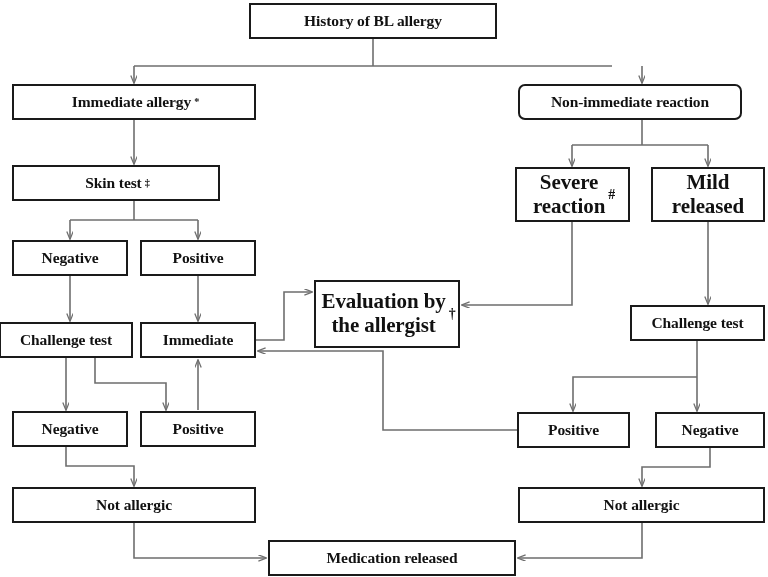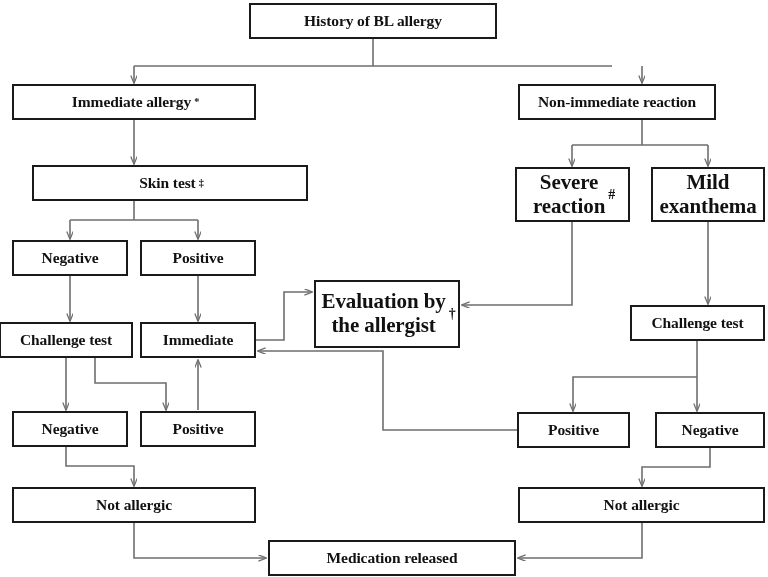--- a/index.html
+++ b/index.html
@@ -112,39 +112,39 @@
   <div class="node" style="left:249px;top:3px;width:248px;height:36px;">
     <span class="lbl">History of BL allergy</span>
       <sup></sup>
   </div>
 
   <div class="node" style="left:12px;top:84px;width:244px;height:36px;">
     <span class="lbl">Immediate allergy</span>
       <sup>*</sup>
   </div>
 
-  <div class="node" style="left:518px;top:84px;width:198px;height:36px;">
+  <div class="node" style="left:518px;top:84px;width:224px;height:36px;border-radius:7px;">
     <span class="lbl">Non-immediate reaction</span>
       <sup></sup>
   </div>
 
-  <div class="node" style="left:12px;top:165px;width:276px;height:36px;margin-left:20px;">
+  <div class="node" style="left:12px;top:165px;width:208px;height:36px;">
     <span class="lbl">Skin test</span>
       <sup>‡</sup>
   </div>
 
   <div class="node n-two-line" style="left:515px;top:167px;width:115px;height:55px;">
     <span class="lbl" style="white-space:pre-line;">Severe
 reaction</span>
       <sup>#</sup>
   </div>
 
   <div class="node n-two-line" style="left:651px;top:167px;width:114px;height:55px;">
     <span class="lbl" style="white-space:pre-line;">Mild
-exanthema</span>
+released</span>
       <sup></sup>
   </div>
 
   <div class="node" style="left:12px;top:240px;width:116px;height:36px;">
     <span class="lbl">Negative</span>
   </div>
 
   <div class="node" style="left:140px;top:240px;width:116px;height:36px;">
     <span class="lbl">Positive</span>
   </div>

